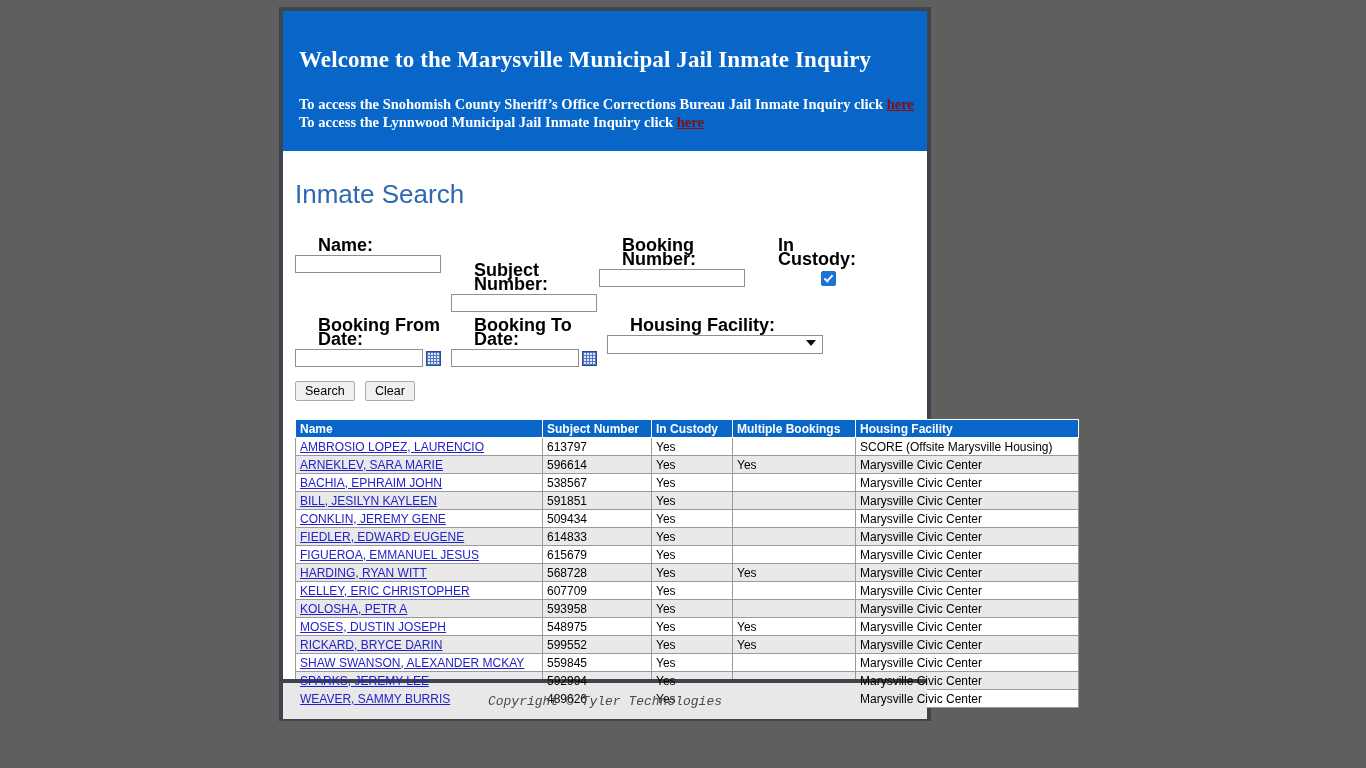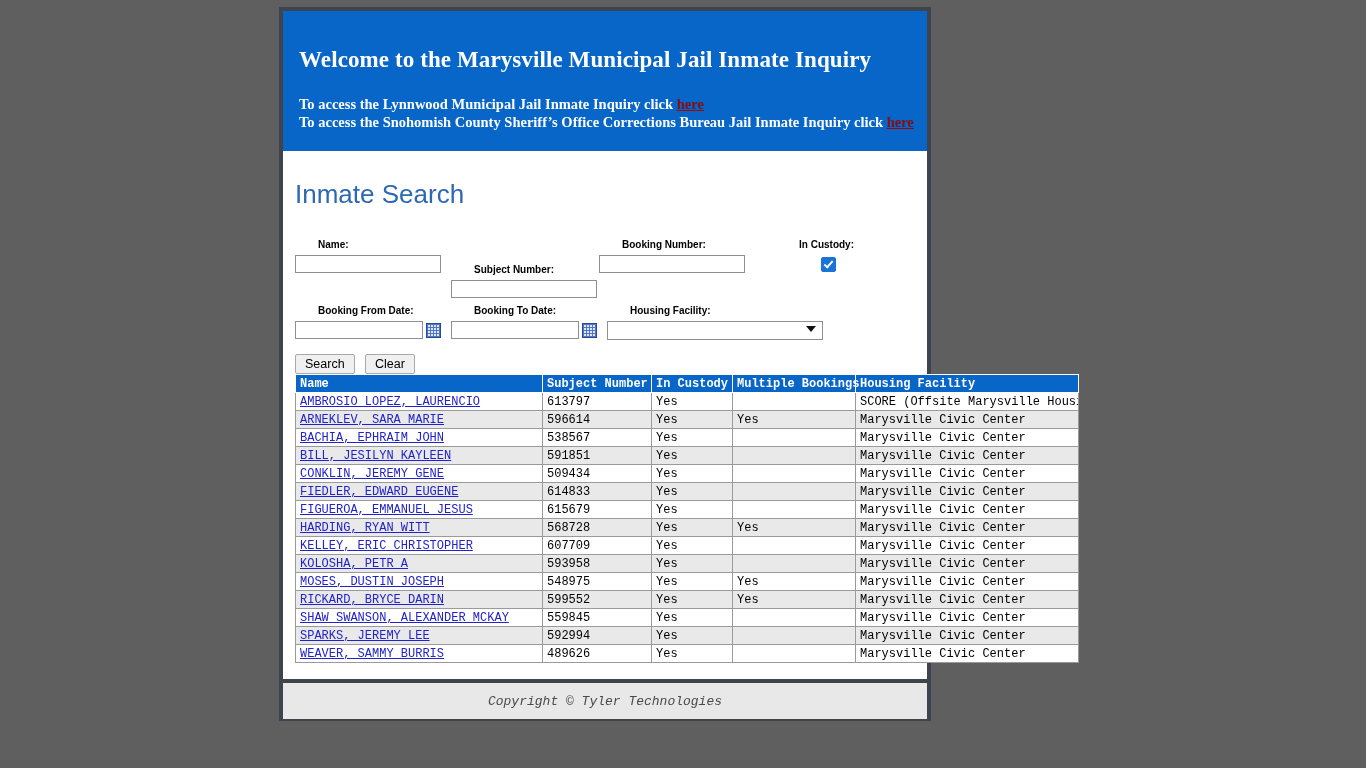--- a/index.html
+++ b/index.html
@@ -74,21 +74,21 @@
   .form-row {
     display: flex;
     align-items: flex-start;
     margin-bottom: 6px;
   }
   .field {
     display: flex;
     flex-direction: column;
   }
   .field-label {
-    font-size: 10px;
+    font-size: 18px;
     font-weight: bold;
     color: #000000;
     margin-bottom: 3px;
     line-height: 14px;
     padding-left: 23px;
   }
   .txt {
     width: 146px;
     height: 18px;
     border: 1px solid #8f8f8f;
@@ -171,24 +171,25 @@
     background: #f0f0f0;
     border: 1px solid #a9a9a9;
     border-radius: 2px;
     padding: 2px 9px;
     margin-right: 6px;
     cursor: pointer;
   }
 
   
   .results {
+    margin-top: 18px;
     border-collapse: collapse;
     border-spacing: 0;
     font-size: 12px;
-    font-family: Liberation Mono, monospace;
+    font-family: Liberation Sans, sans-serif;
     table-layout: fixed;
     width: 738px;
   }
   .results th {
     background: #0766c8;
     color: #ffffff;
     font-weight: bold;
     text-align: left;
     padding: 1px 4px;
     border: 1px solid #ffffff;
@@ -232,24 +233,24 @@
   }
 </style>
 </head>
 <body>
 
 <div id="page">
 
   <div class="banner">
     <div class="banner-title">Welcome to the Marysville Municipal Jail Inmate Inquiry</div>
     <div class="banner-line">
-      <span>To access the Lynnwood Municipal Jail Inmate Inquiry click </span><a class="banner-link">here</a>
+      <span>To access the Snohomish County Sheriff’s Office Corrections Bureau Jail Inmate Inquiry click </span><a class="banner-link">here</a>
     </div>
     <div class="banner-line">
-      <span>To access the Snohomish County Sheriff’s Office Corrections Bureau Jail Inmate Inquiry click </span><a class="banner-link">here</a>
+      <span>To access the Lynnwood Municipal Jail Inmate Inquiry click </span><a class="banner-link">here</a>
     </div>
   </div>
 
   <div class="content">
 
     <h1 class="page-title">Inmate Search</h1>
 
     <div class="search-form">
 
       <div class="form-row">

